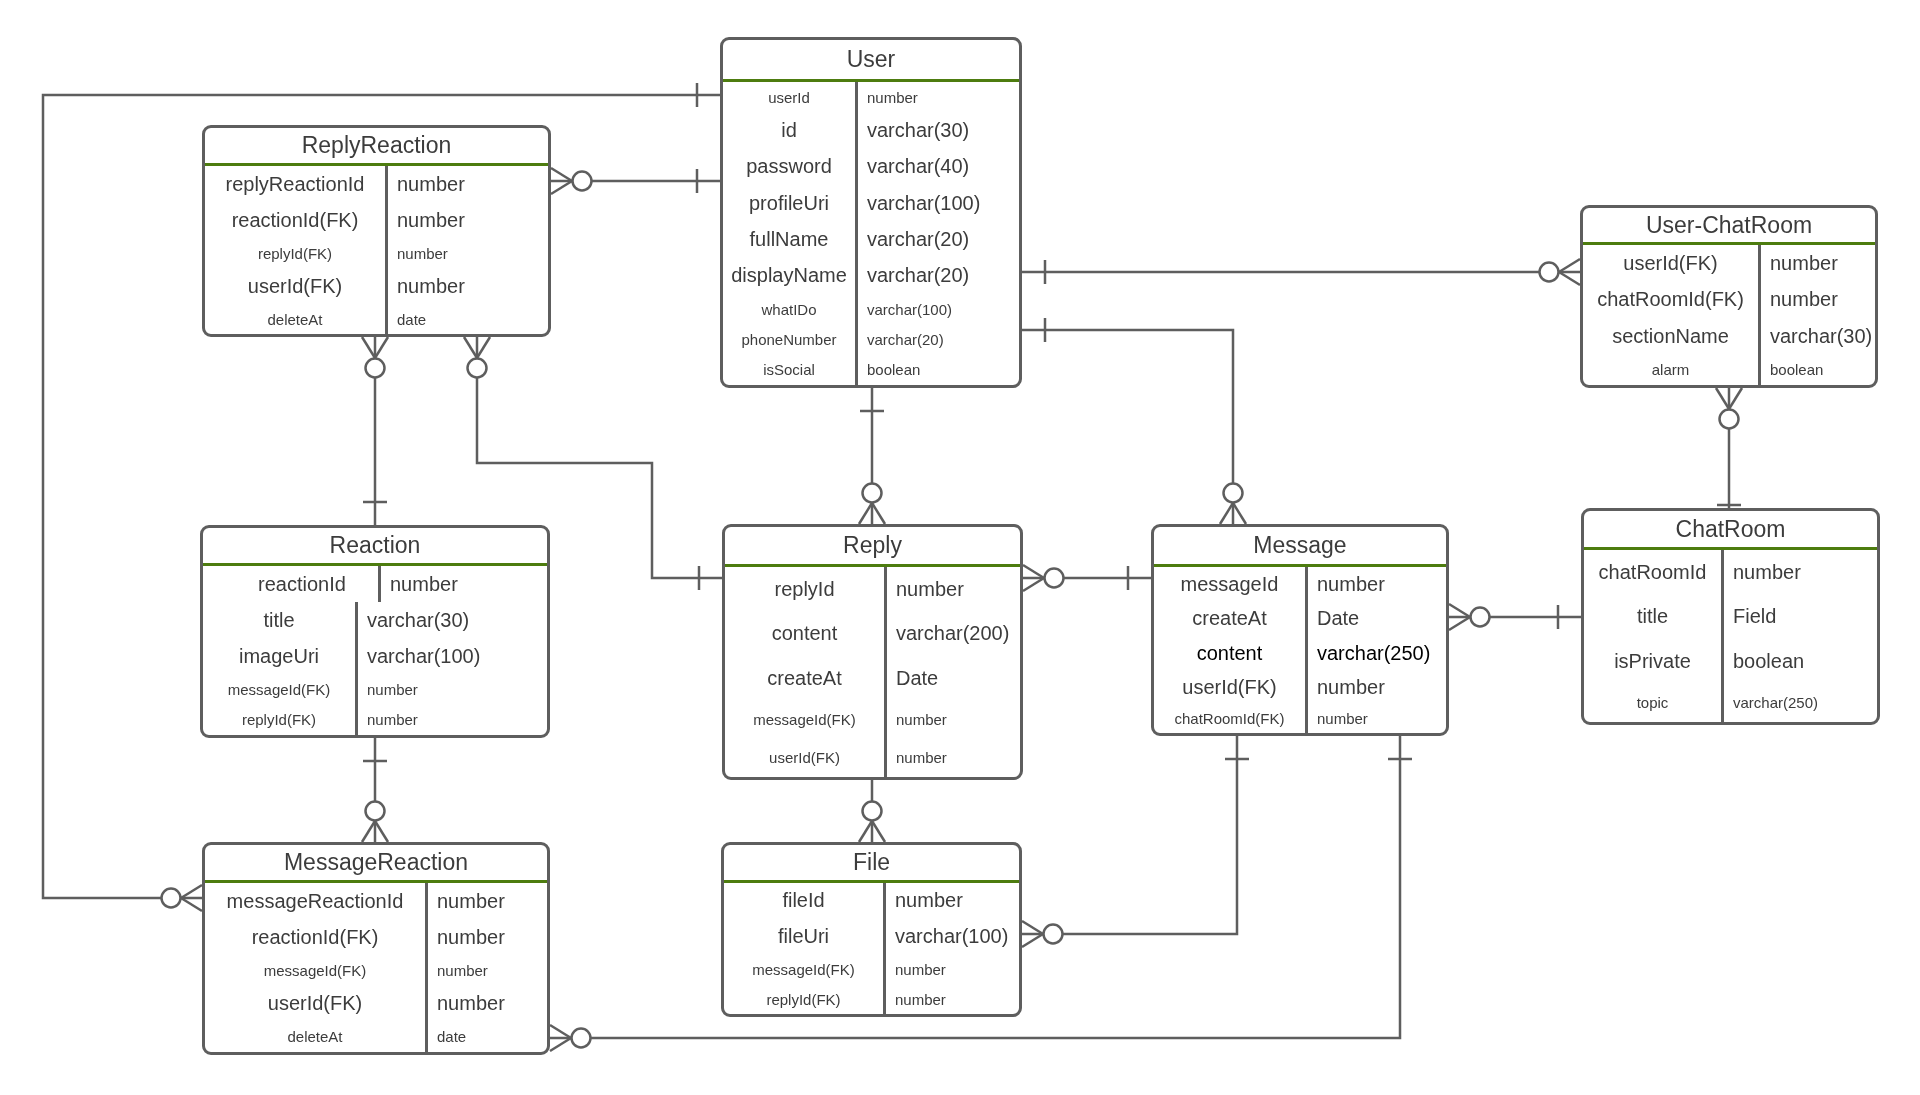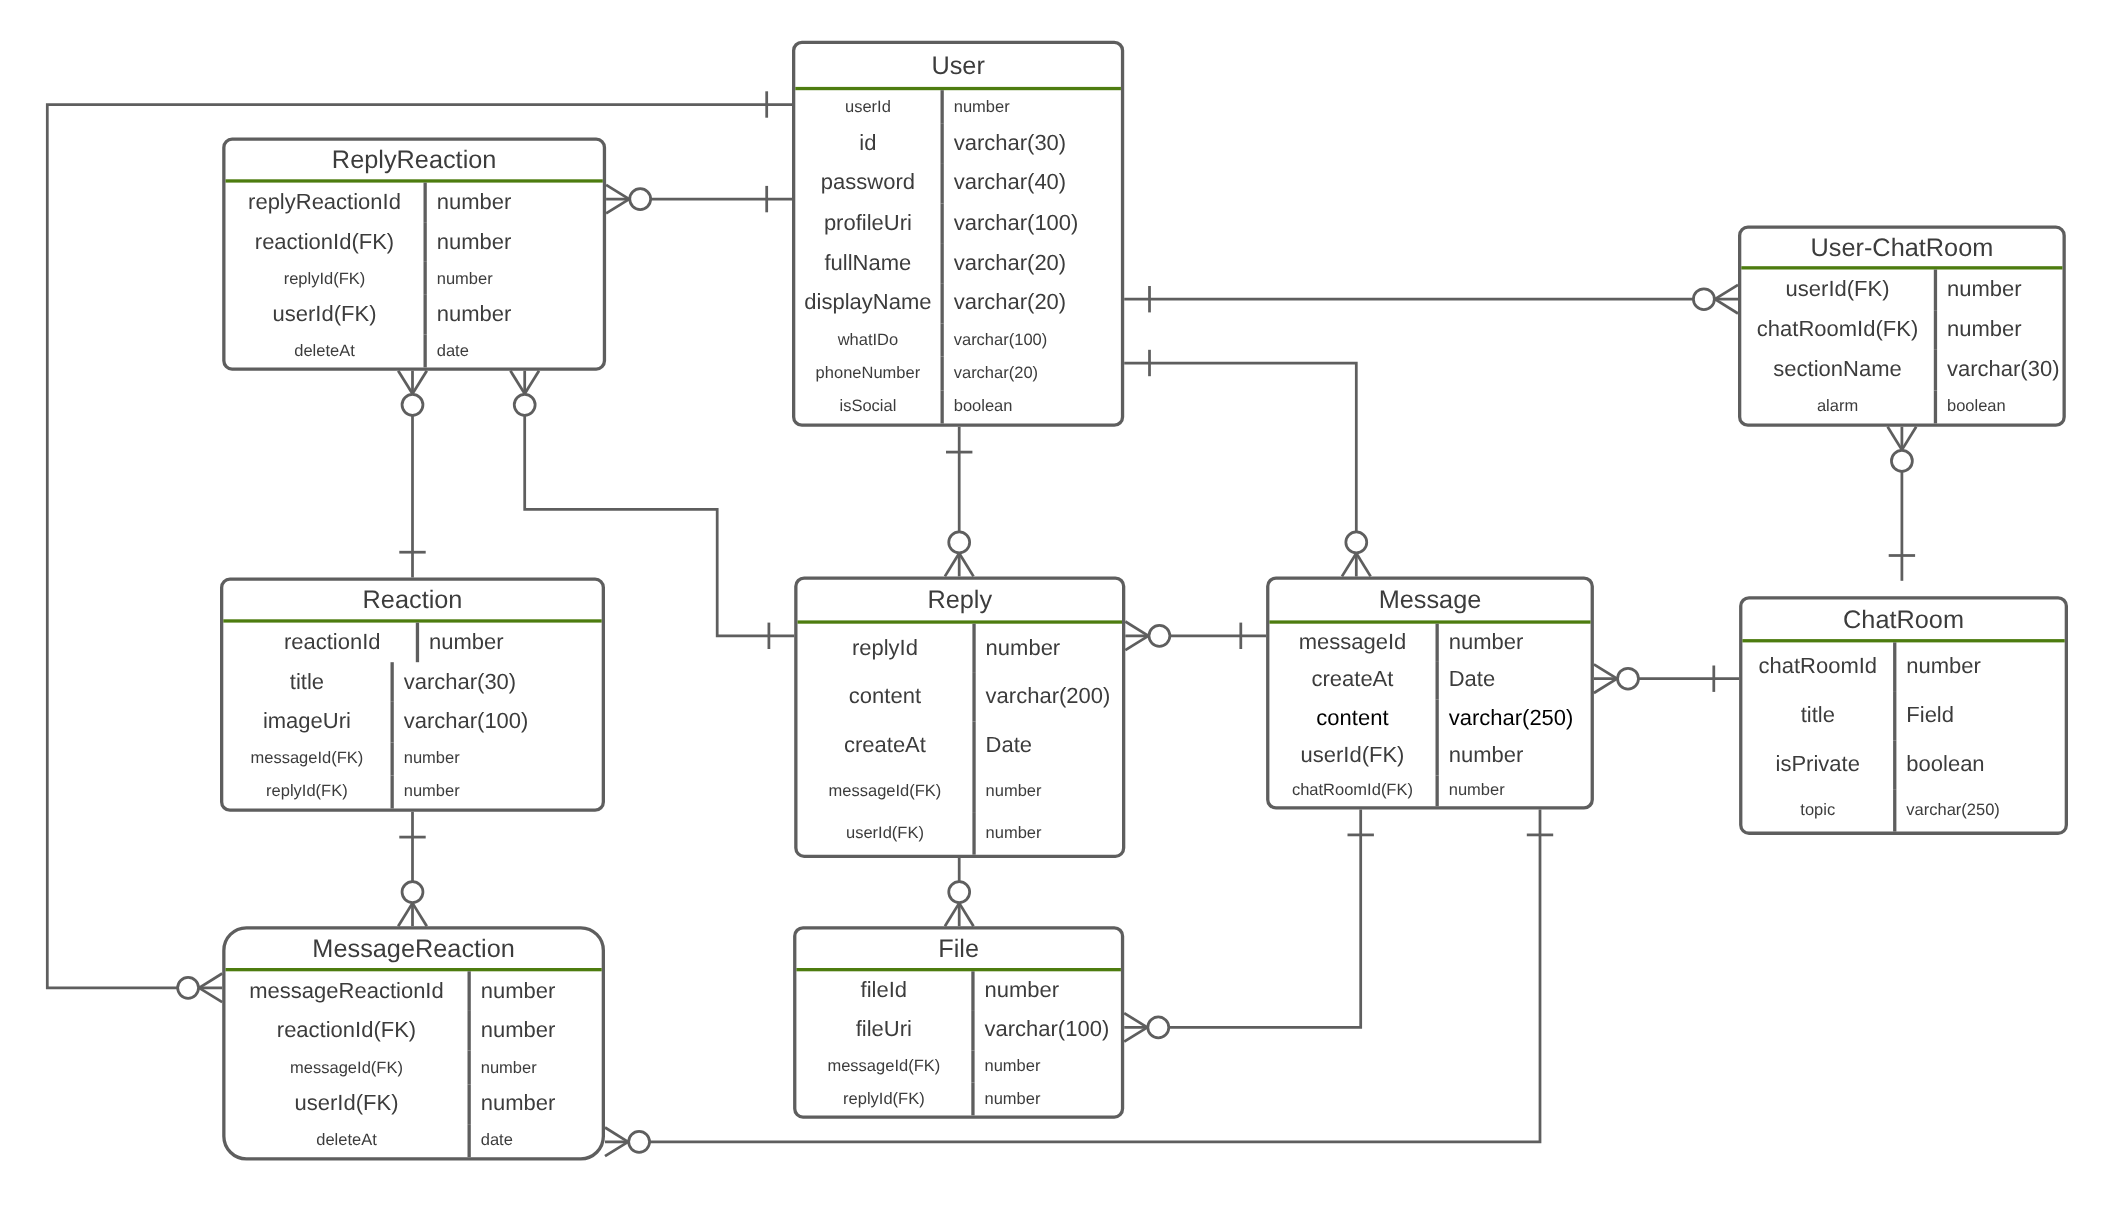--- a/index.html
+++ b/index.html
@@ -296,42 +296,42 @@
           <div class="row">
             <div class="cell-field sz-lg" style="flex: 0 0 151px;">userId(FK)</div>
             <div class="cell-type sz-lg">number</div>
           </div>
           <div class="row">
             <div class="cell-field sz-sm" style="flex: 0 0 151px;">chatRoomId(FK)</div>
             <div class="cell-type sz-sm">number</div>
           </div>
         </div>
       </div>
-      <div class="entity" style="left: 1581px; top: 542px; width: 299px; height: 217px;">
+      <div class="entity" style="left: 1581px; top: 508px; width: 299px; height: 217px;">
         <div class="entity-title" style="height: 39px;">ChatRoom</div>
         <div class="rows">
           <div class="row">
             <div class="cell-field sz-lg" style="flex: 0 0 137px;">chatRoomId</div>
             <div class="cell-type sz-lg">number</div>
           </div>
           <div class="row">
             <div class="cell-field sz-lg" style="flex: 0 0 137px;">title</div>
             <div class="cell-type sz-lg">Field</div>
           </div>
           <div class="row">
             <div class="cell-field sz-lg" style="flex: 0 0 137px;">isPrivate</div>
             <div class="cell-type sz-lg">boolean</div>
           </div>
           <div class="row">
             <div class="cell-field sz-sm" style="flex: 0 0 137px;">topic</div>
             <div class="cell-type sz-sm">varchar(250)</div>
           </div>
         </div>
       </div>
-      <div class="entity" style="left: 202px; top: 842px; width: 348px; height: 213px; border-radius: 22px;">
+      <div class="entity" style="left: 202px; top: 842px; width: 348px; height: 213px;">
         <div class="entity-title" style="height: 38px;">MessageReaction</div>
         <div class="rows">
           <div class="row">
             <div class="cell-field sz-lg" style="flex: 0 0 220px;">messageReactionId</div>
             <div class="cell-type sz-lg">number</div>
           </div>
           <div class="row">
             <div class="cell-field sz-lg" style="flex: 0 0 220px;">reactionId(FK)</div>
             <div class="cell-type sz-lg">number</div>
           </div>

